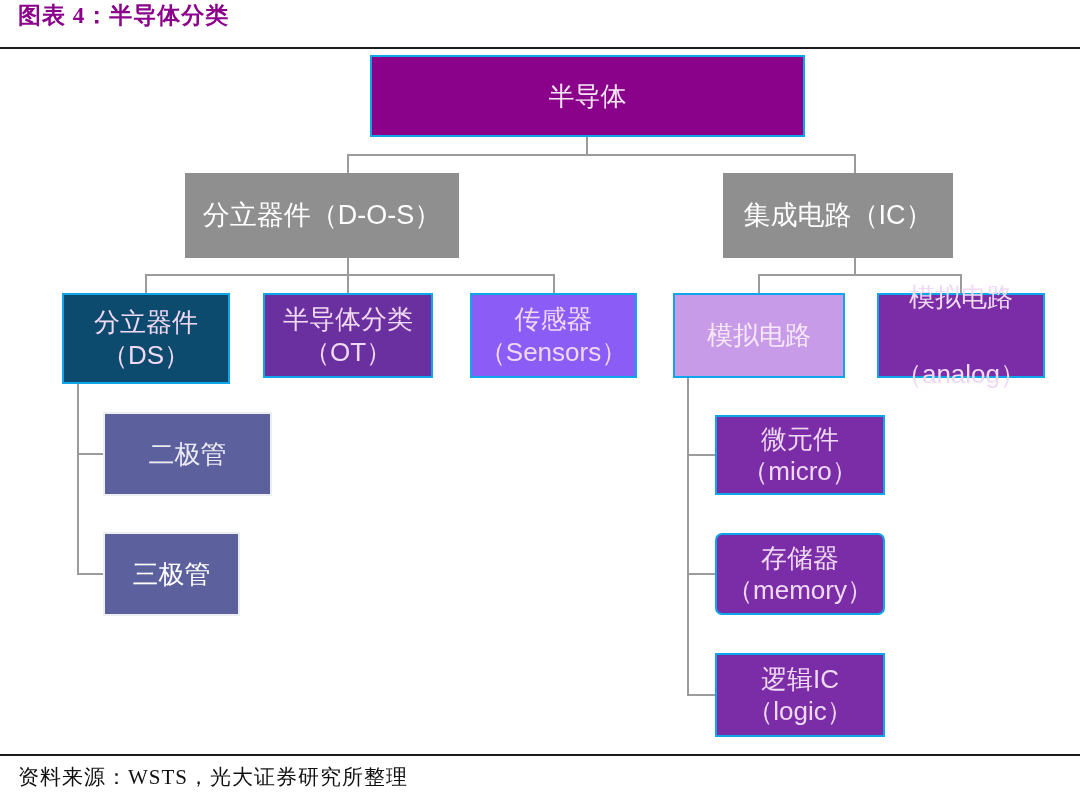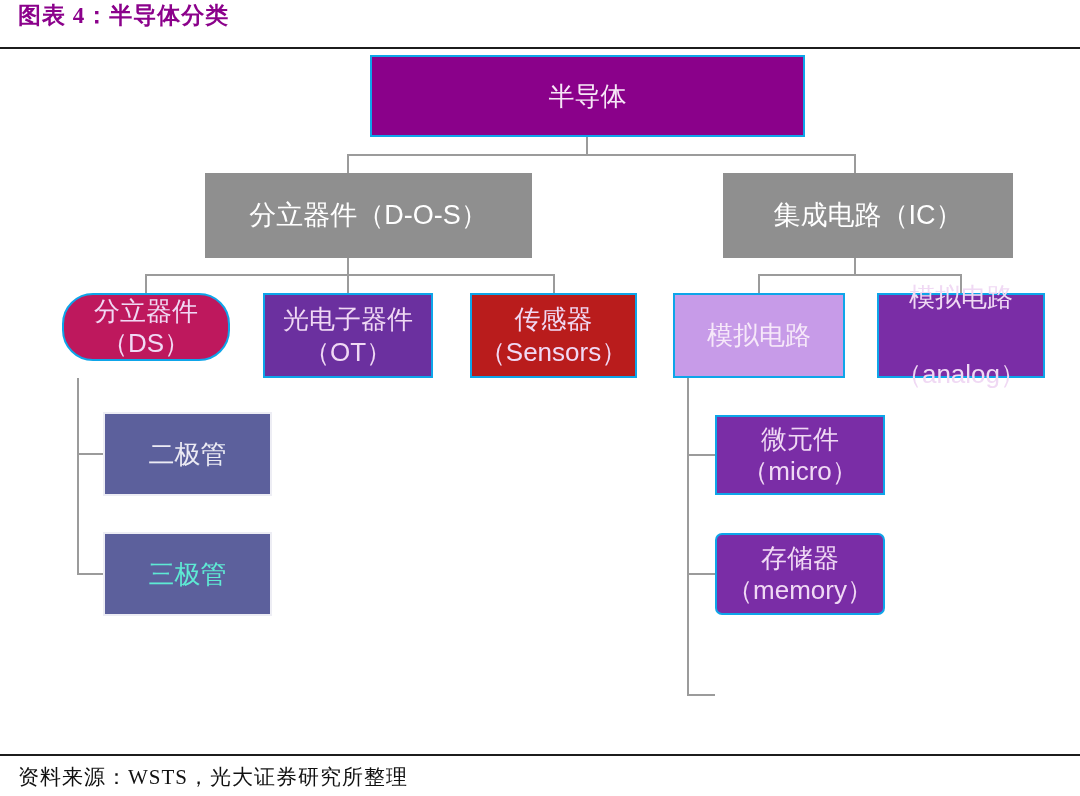--- a/index.html
+++ b/index.html
@@ -33,29 +33,29 @@
     display:flex;flex-direction:column;
     align-items:center;justify-content:center;
     text-align:center;
     font-size:26px;
     line-height:1.25;
     border:2px solid #0ea5e9;
   }
   .node .l1,.node .l2{display:block;}
   
   .n-root   {left:370px;top:55px;width:435px;height:82px;background:#8A018A;color:#F7E7F7;}
-  .n-dos    {left:185px;top:173px;width:327px;height:85px;background:#8F8F8F;color:#FFFFFF;border-color:#ffffff00;font-size:27px;margin-left:20px;}
-  .n-ic     {left:723px;top:173px;width:290px;height:85px;background:#8F8F8F;color:#FFFFFF;border-color:#ffffff00;font-size:27px;}
-  .n-ds     {left:62px; top:293px;width:168px;height:68px;background:#be185d;color:#F0D9F4;border-radius:31px;}
+  .n-dos    {left:185px;top:173px;width:274px;height:85px;background:#8F8F8F;color:#FFFFFF;border-color:#ffffff00;font-size:27px;}
+  .n-ic     {left:723px;top:173px;width:230px;height:85px;background:#8F8F8F;color:#FFFFFF;border-color:#ffffff00;font-size:27px;}
+  .n-ds     {left:62px; top:293px;width:168px;height:91px;background:#0c4a6e;color:#F0D9F4;}
   .n-ot     {left:263px;top:293px;width:170px;height:85px;background:#6B309F;color:#F0D9F4;}
-  .n-sensors{left:470px;top:293px;width:167px;height:85px;background:#b91c1c;color:#F0D9F4;}
+  .n-sensors{left:470px;top:293px;width:167px;height:85px;background:#8b5cf6;color:#F0D9F4;}
   .n-digital{left:673px;top:293px;width:172px;height:85px;background:#C79BE8;color:#F6E8F9;}
   .n-analog {left:877px;top:293px;width:168px;height:85px;background:#7A2DA6;color:#F0D9F4;gap:44px;}
   .n-diode  {left:103px;top:412px;width:169px;height:84px;background:#5C609C;color:#ECEBF4;border-color:#EDEDF4;}
-  .n-triode {left:103px;top:532px;width:169px;height:84px;background:#5C609C;color:#5eead4;border-color:#EDEDF4;}
+  .n-triode {left:103px;top:532px;width:137px;height:84px;background:#5C609C;color:#ffffff;border-color:#EDEDF4;}
   .n-micro  {left:715px;top:415px;width:170px;height:80px;background:#7A2DA6;color:#F0D9F4;}
   .n-memory {left:715px;top:533px;width:170px;height:82px;background:#7A2DA6;color:#F0D9F4;border-radius:7px;}
   .n-logic  {left:715px;top:653px;width:170px;height:84px;background:#7A2DA6;color:#F0D9F4;}
   
   .line{position:absolute;background:#9B9B9B;}
   .v{width:2px;}
   .h{height:2px;}
 </style>
 </head>
 <body>
@@ -101,21 +101,21 @@
   <div class="node n-ic">
     <span class="l1">集成电路（IC）</span>
   </div>
 
   <div class="node n-ds">
     <span class="l1">分立器件</span>
     <span class="l2">（DS）</span>
   </div>
 
   <div class="node n-ot">
-    <span class="l1">光电子器件</span>
+    <span class="l1">半导体分类</span>
     <span class="l2">（OT）</span>
   </div>
 
   <div class="node n-sensors">
     <span class="l1">传感器</span>
     <span class="l2">（Sensors）</span>
   </div>
 
   <div class="node n-digital">
     <span class="l1">模拟电路</span>
@@ -137,17 +137,21 @@
   <div class="node n-micro">
     <span class="l1">微元件</span>
     <span class="l2">（micro）</span>
   </div>
 
   <div class="node n-memory">
     <span class="l1">存储器</span>
     <span class="l2">（memory）</span>
   </div>
 
+  <div class="node n-logic">
+    <span class="l1">逻辑IC</span>
+    <span class="l2">（logic）</span>
+  </div>
 
   <div class="rule footer-rule"></div>
   <div class="source-note">资料来源：WSTS，光大证券研究所整理</div>
 
 </div>
 
 </body></html>

